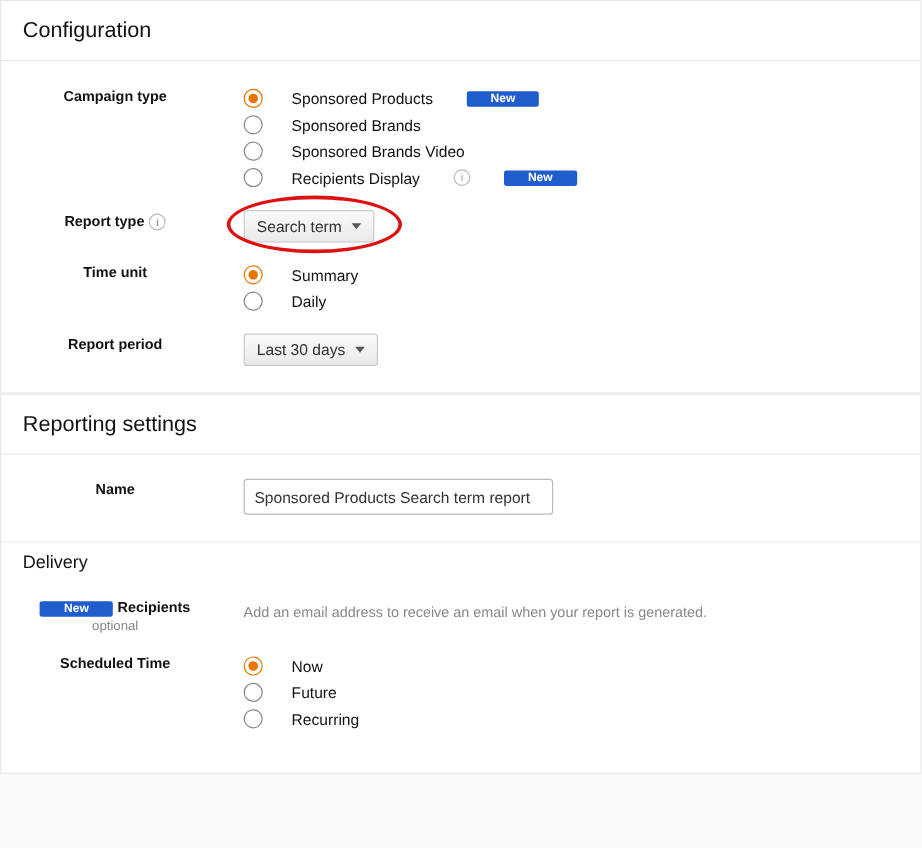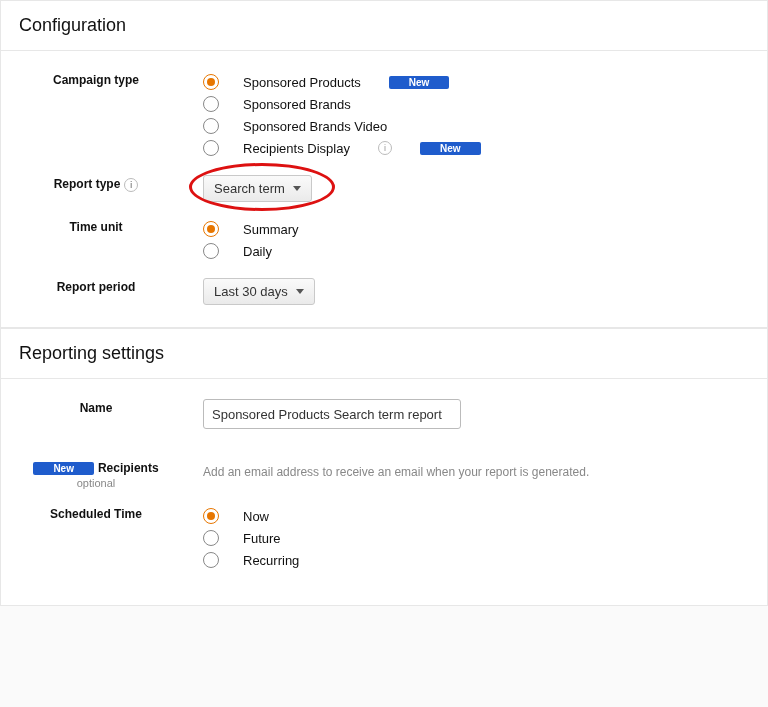--- a/index.html
+++ b/index.html
@@ -103,20 +103,21 @@
   <div class="section-title">Reporting settings</div>
   <div class="body">
     <div class="row" style="margin-bottom:0">
       <div class="label-col">Name</div>
       <div class="ctrl-col">
         <input class="text-input" value="Sponsored Products Search term report" style="">
       </div>
     </div>
   </div>
 
+  <div style="padding:8px 18px 12px 18px;border-top:1px solid #eee;font-size:15px">Delivery</div>
 
   <div class="body" style="padding-top:6px">
 
     <div class="row">
       <div class="label-col">
         <span class="badge-new" style="margin-right:4px;margin-left:0">New</span><span>Recipients</span>
         <span class="sub">optional</span>
       </div>
       <div class="ctrl-col">
         <div class="hint">Add an email address to receive an email when your report is generated.</div>

